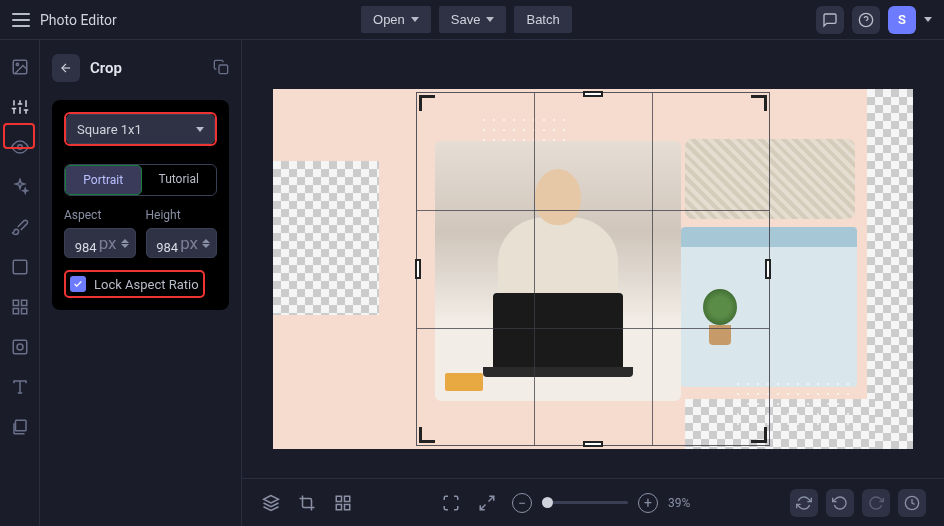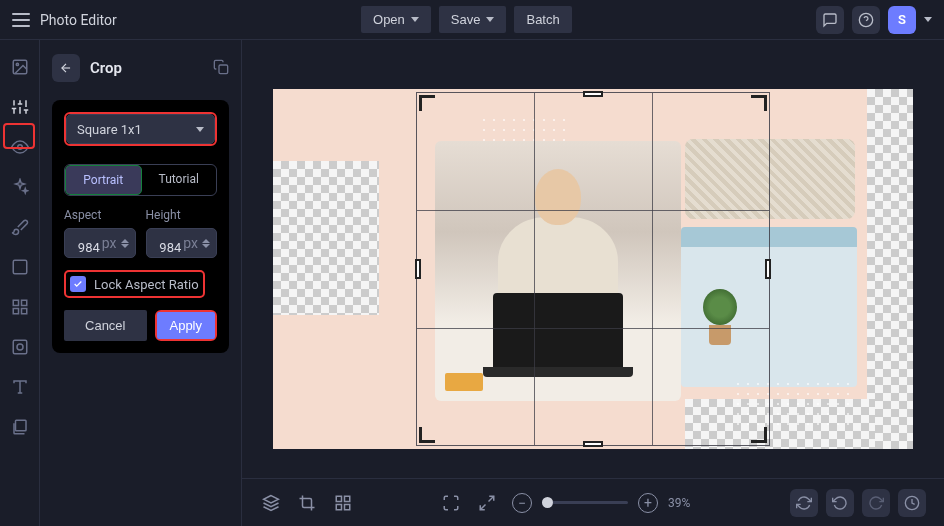--- a/index.html
+++ b/index.html
@@ -28,21 +28,21 @@
 .select-wrap { position: relative; border: 2px solid #e33; border-radius: 6px; }
 .select { background: #2e3244; border: 1px solid #3a3f55; border-radius: 5px; height: 30px; display: flex; align-items: center; justify-content: space-between; padding: 0 10px; cursor: pointer; color: #d0d3dc; }
 .field-label { font-size: 12px; color: #8a90a6; }
 .seg-group { display: flex; border: 1px solid #3a3f55; border-radius: 6px; overflow: hidden; }
 .seg { flex: 1; text-align: center; padding: 7px 0; cursor: pointer; font-size: 12px; }
 .seg.active { background: #3a3a5a; border: 1px solid #15803d; color: #b9c0ff; border-radius: 5px; }
 .dim-row { display: flex; gap: 10px; }
 .dim-col { flex: 1; display: flex; flex-direction: column; gap: 6px; }
 .num-input { background: #2e3244; border: 1px solid #3a3f55; border-radius: 5px; height: 30px; display: flex; align-items: center; padding: 0 6px; }
 .num-input-val { flex: 1; text-align: right; color: #d9dbe5; padding-right: 2px; margin-top: 8px; }
-.num-input-unit { font-size: 14px; color: #7a7f95; margin-right: 4px; }
+.num-input-unit { font-size: 17px; color: #7a7f95; margin-right: 4px; }
 .stepper { display: flex; flex-direction: column; gap: 1px; }
 .stepper span { width: 0; height: 0; border-left: 4px solid transparent; border-right: 4px solid transparent; cursor: pointer; }
 .stepper .up { border-bottom: 4px solid #8a90a6; }
 .stepper .dn { border-top: 4px solid #8a90a6; }
 .checkbox-wrap { display: flex; align-items: center; gap: 8px; border: 2px solid #e33; border-radius: 5px; padding: 4px; width: fit-content; }
 .chk { width: 16px; height: 16px; background: #6d7cff; border-radius: 3px; display: flex; align-items: center; justify-content: center; }
 .chk svg { stroke: #fff; }
 .btn-row { display: flex; gap: 8px; }
 .btn-row .btn { flex: 1; justify-content: center; }
 .btn-primary-wrap { border: 2px solid #e33; border-radius: 6px; flex: 1; display: flex; }
@@ -268,30 +268,20 @@
         </div>
       </div>
       <div class="checkbox-wrap">
         <div class="chk">
             <svg width="10" height="10" viewBox="0 0 24 24" fill="none" stroke-width="3">
               <polyline points="20 6 9 17 4 12"></polyline>
             </svg>
           </div>
         <span>Lock Aspect Ratio</span>
       </div>
-      <div class="btn-row">
-        <button class="btn">
-            <span>Cancel</span>
-          </button>
-        <div class="btn-primary-wrap">
-            <button class="btn btn-primary">
-              <span>Apply</span>
-            </button>
-          </div>
-      </div>
     </div>
   </div>
 
   <div class="canvas-area">
     <div class="canvas-holder">
       <div class="canvas">
         <div class="checker c1"></div>
         <div class="checker c2"></div>
         <div class="checker c3"></div>
         <div class="knit"></div>

